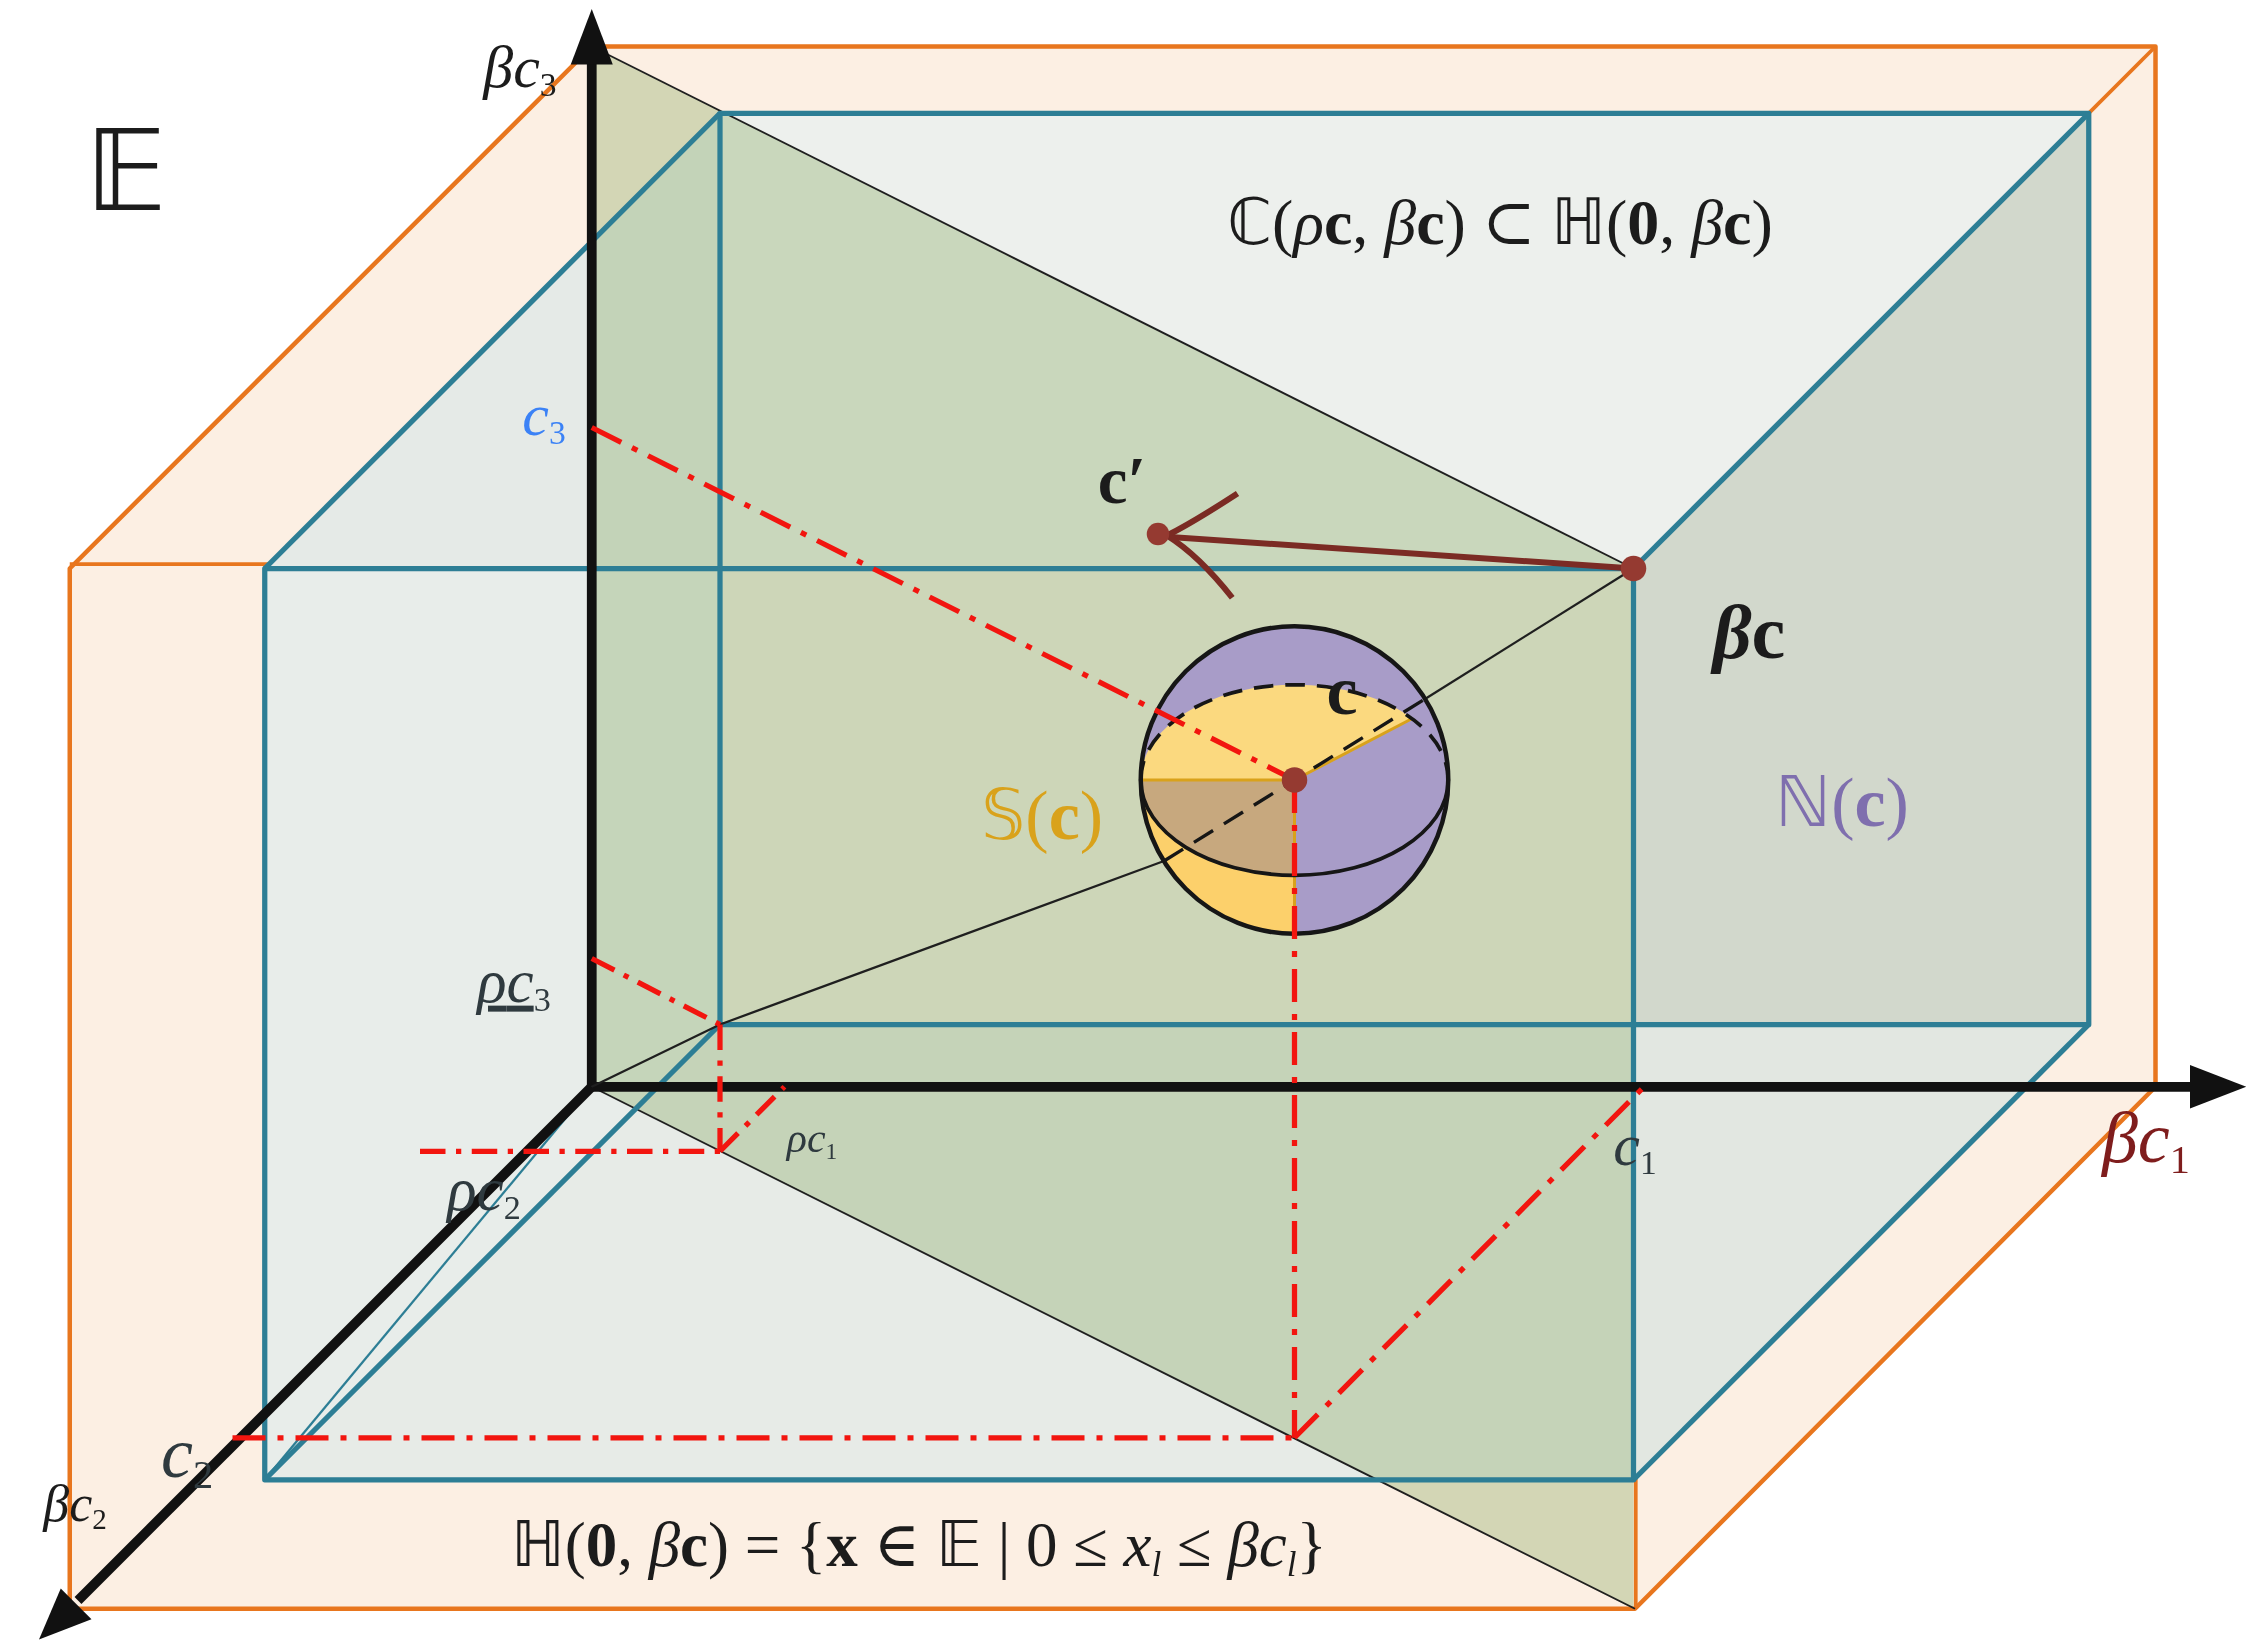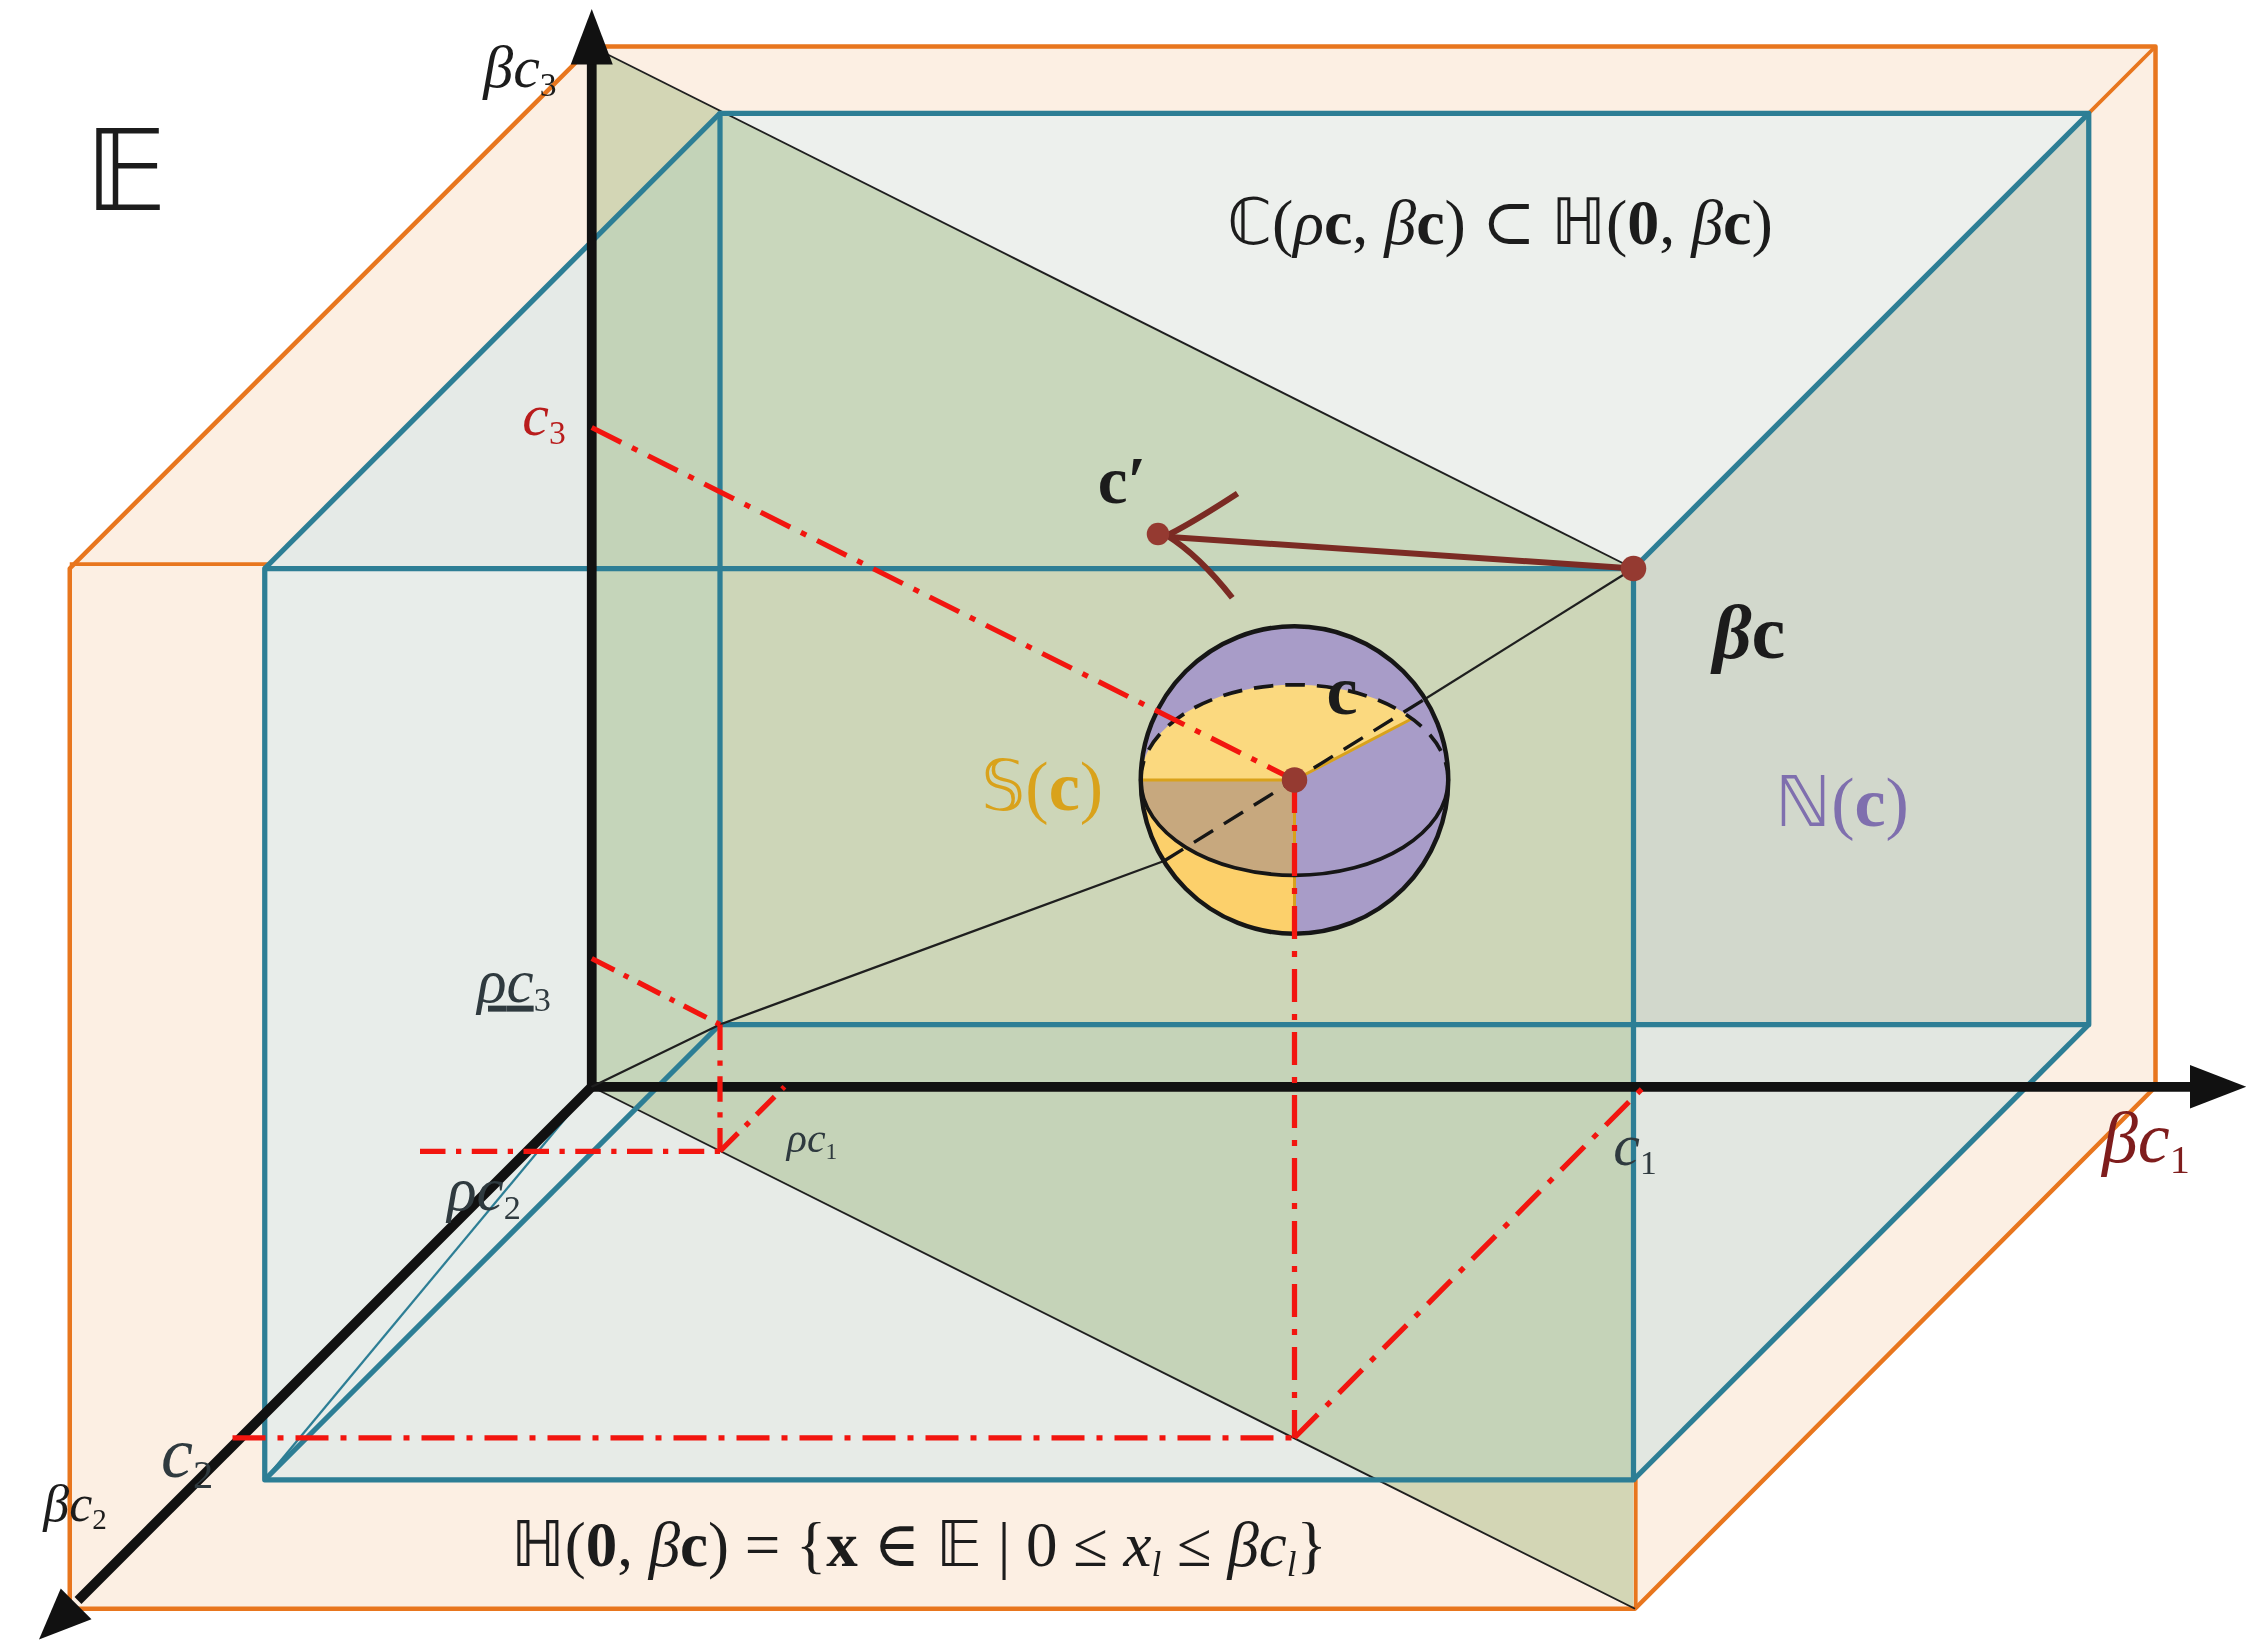--- a/index.html
+++ b/index.html
@@ -70,25 +70,25 @@
       <line x1="2178" y1="758" x2="1560" y2="716" stroke="#7b2b24" stroke-width="8"></line>
       <path d="M1650,658 C1610,684 1584,700 1556,714 C1588,734 1617,764 1643,797" fill="none" stroke="#7b2b24" stroke-width="8"></path>
       <circle cx="1726" cy="1040" r="17" fill="#953a31"></circle>
       <circle cx="2178" cy="758" r="17" fill="#953a31"></circle>
       <circle cx="1544" cy="712" r="15" fill="#953a31"></circle>
     </svg>
   <div>
       <div class="lbl" style="left: 126px; top: 171px; font-size: 112px; color: rgb(28, 28, 28);"><span class="k-bb">𝔼</span></div>
       <div class="lbl" style="left: 520px; top: 69px; font-size: 60px; color: rgb(28, 28, 28);"><span class="k-i">β</span><span class="k-i">c</span><span class="k-sub">3</span></div>
       <div class="lbl" style="left: 1500px; top: 222px; font-size: 64px; color: rgb(28, 28, 28);"><span class="k-bb">ℂ</span><span class="k-n">(</span><span class="k-i">ρ</span><span class="k-b">c</span><span class="k-n">, </span><span class="k-i">β</span><span class="k-b">c</span><span class="k-n">) ⊂ </span><span class="k-bb">ℍ</span><span class="k-n">(</span><span class="k-b">0</span><span class="k-n">, </span><span class="k-i">β</span><span class="k-b">c</span><span class="k-n">)</span></div>
-      <div class="lbl" style="left: 544px; top: 417px; font-size: 60px; color: #b91c1c;"><span class="k-i">c</span><span class="k-sub">3</span></div>
+      <div class="lbl" style="left: 544px; top: 417px; font-size: 60px; color: #3b82f6;"><span class="k-i">c</span><span class="k-sub">3</span></div>
       <div class="lbl" style="left: 1122px; top: 480px; font-size: 67px; color: rgb(28, 28, 28);"><span class="k-b">c</span><span class="k-b">′</span></div>
       <div class="lbl" style="left: 1749px; top: 632px; font-size: 76px; color: rgb(28, 28, 28);"><span class="k-bi">β</span><span class="k-b">c</span></div>
       <div class="lbl" style="left: 1342px; top: 691px; font-size: 70px; color: rgb(28, 28, 28);"><span class="k-b">c</span></div>
-      <div class="lbl" style="left: 1042px; top: 786px; font-size: 70px; color: rgb(217, 162, 27);"><span class="k-bb">𝕊</span><span class="k-n">(</span><span class="k-b">c</span><span class="k-n">)</span></div>
+      <div class="lbl" style="left: 1042px; top: 815px; font-size: 70px; color: rgb(217, 162, 27);"><span class="k-bb">𝕊</span><span class="k-n">(</span><span class="k-b">c</span><span class="k-n">)</span></div>
       <div class="lbl" style="left: 1842px; top: 802px; font-size: 70px; color: rgb(127, 111, 174); text-align: center;"><span class="k-bb">ℕ</span><span class="k-n">(</span><span class="k-b">c</span><span class="k-n">)</span></div>
       <div class="lbl" style="left: 514px; top: 984px; font-size: 61px; color: rgb(47, 58, 63); text-decoration: underline;"><span class="k-i">ρ</span><span class="k-i">c</span><span class="k-sub">3</span></div>
       <div class="lbl" style="left: 438px; top: 1192px; font-size: 61px; color: rgb(47, 58, 63); margin-left: 46px;"><span class="k-i">ρ</span><span class="k-i">c</span><span class="k-sub">2</span></div>
       <div class="lbl" style="left: 812px; top: 1140px; font-size: 42px; color: rgb(47, 58, 63);"><span class="k-i">ρ</span><span class="k-i">c</span><span class="k-sub">1</span></div>
       <div class="lbl" style="left: 1635px; top: 1147px; font-size: 60px; color: rgb(47, 58, 63);"><span class="k-i">c</span><span class="k-sub">1</span></div>
       <div class="lbl" style="left: 2146px; top: 1141px; font-size: 72px; color: #7f1d1d;"><span class="k-i">β</span><span class="k-i">c</span><span class="k-sub">1</span></div>
       <div class="lbl" style="left: 187px; top: 1456px; font-size: 72px; color: rgb(47, 58, 63);"><span class="k-i">c</span><span class="k-sub">2</span></div>
       <div class="lbl" style="left: 75px; top: 1506px; font-size: 52px; color: rgb(28, 28, 28);"><span class="k-i">β</span><span class="k-i">c</span><span class="k-sub">2</span></div>
       <div class="lbl" style="left: 919px; top: 1548px; font-size: 63px; color: rgb(28, 28, 28);"><span class="k-bb">ℍ</span><span class="k-n">(</span><span class="k-b">0</span><span class="k-n">, </span><span class="k-i">β</span><span class="k-b">c</span><span class="k-n">) = {</span><span class="k-b">x</span><span class="k-n"> ∈ </span><span class="k-bb">𝔼</span><span class="k-n"> | 0 ≤ </span><span class="k-i">x</span><span class="k-subi">l</span><span class="k-n"> ≤ </span><span class="k-i">β</span><span class="k-i">c</span><span class="k-subi">l</span><span class="k-n">}</span></div>
     </div>

